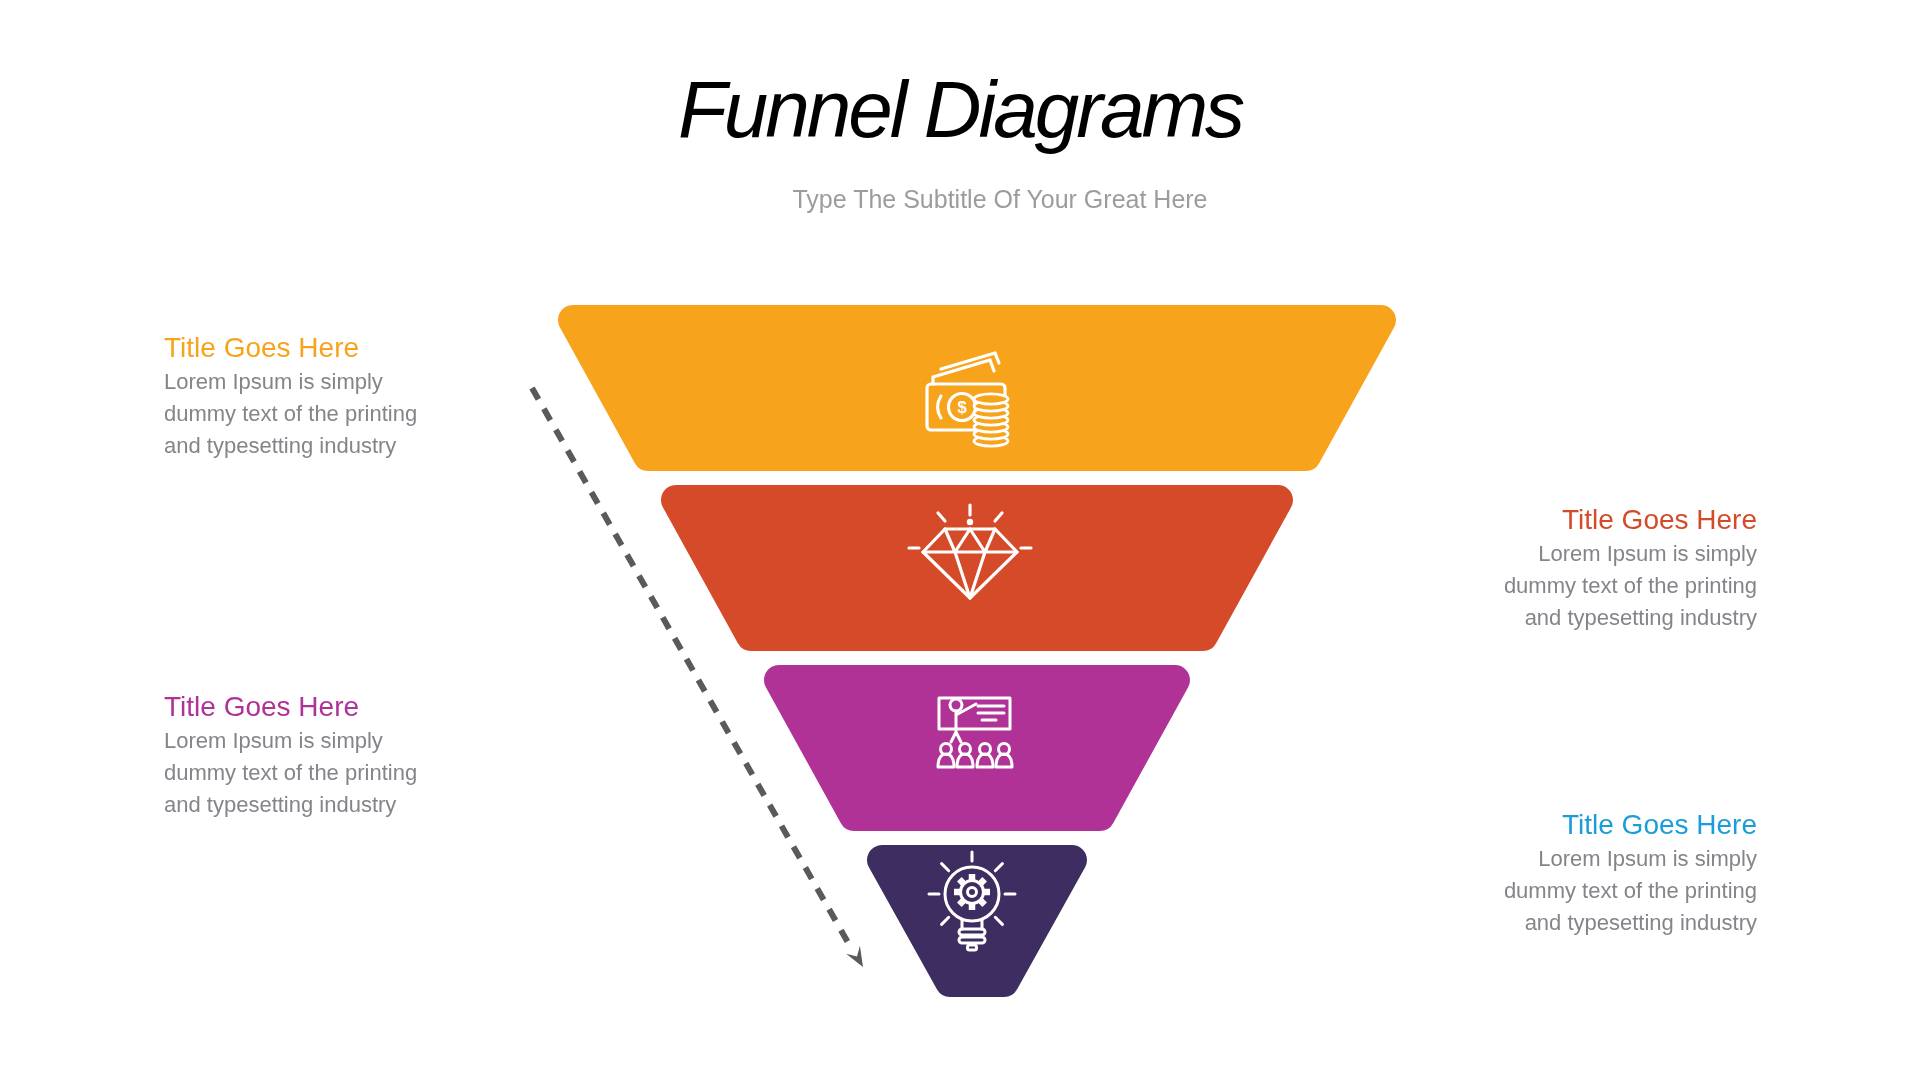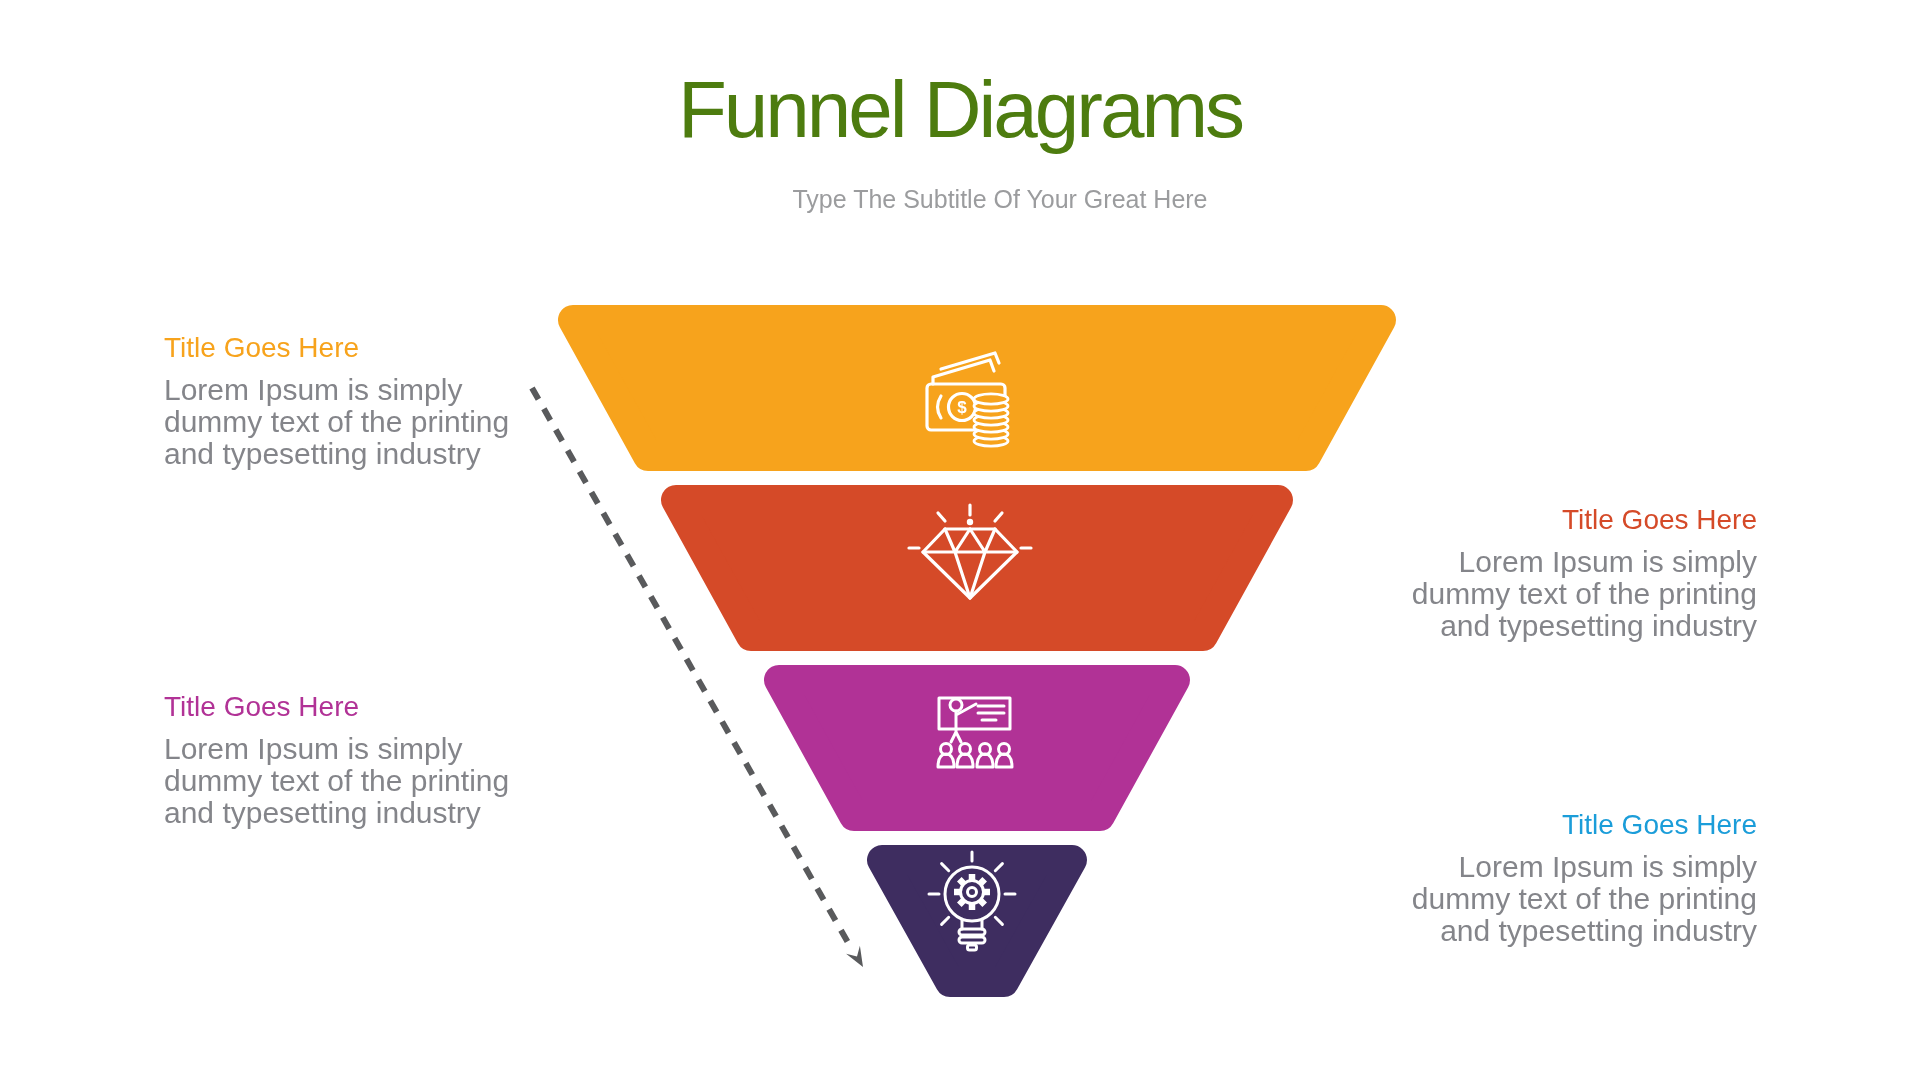--- a/index.html
+++ b/index.html
@@ -13,32 +13,32 @@
   }
   .page-subtitle{
     position:absolute;top:187px;left:4px;width:100%;margin:0;
     text-align:center;font-size:25px;font-weight:400;line-height:1;padding-left:36px;
   }
   .funnel-svg{position:absolute;left:0;top:0;width:1920px;height:1080px;}
   .callout{position:absolute;width:360px;}
   .callout.align-left{text-align:left;}
   .callout.align-right{text-align:right;}
   .callout-title{font-size:28px;font-weight:400;line-height:32px;}
-  .callout-body{font-size:30px;line-height:32px;margin-top:10px;}
+  .callout-body{font-size:22px;line-height:32px;margin-top:2px;}
   #callout-1{left:164px;top:332px;}
   #callout-2{right:163px;top:504px;}
   #callout-3{left:164px;top:691px;}
   #callout-4{right:163px;top:809px;}
 </style>
 <title>Funnel Diagrams</title></head>
 <body>
 
 <div class="canvas" style="background: rgb(255, 255, 255);">
 
-  <h1 class="page-title" style="color: #4d7c0f;">Funnel Diagrams</h1>
+  <h1 class="page-title" style="color: #000000; font-style: italic;">Funnel Diagrams</h1>
 
   <p class="page-subtitle" style="color: rgb(155, 156, 158);">Type The Subtitle Of Your Great Here</p>
 
   <svg class="funnel-svg" viewBox="0 0 1920 1080" xmlns="http://www.w3.org/2000/svg">
 
     <g>
       <line x1="532" y1="388" x2="850" y2="946" stroke-width="6" stroke-dasharray="13 11" fill="none" stroke="#595A5C"></line>
       <path d="M846.1,953.7 L863,967 L859.9,945.7 L857,956.6 Z" stroke="none" fill="#595A5C"></path>
     </g>
 

